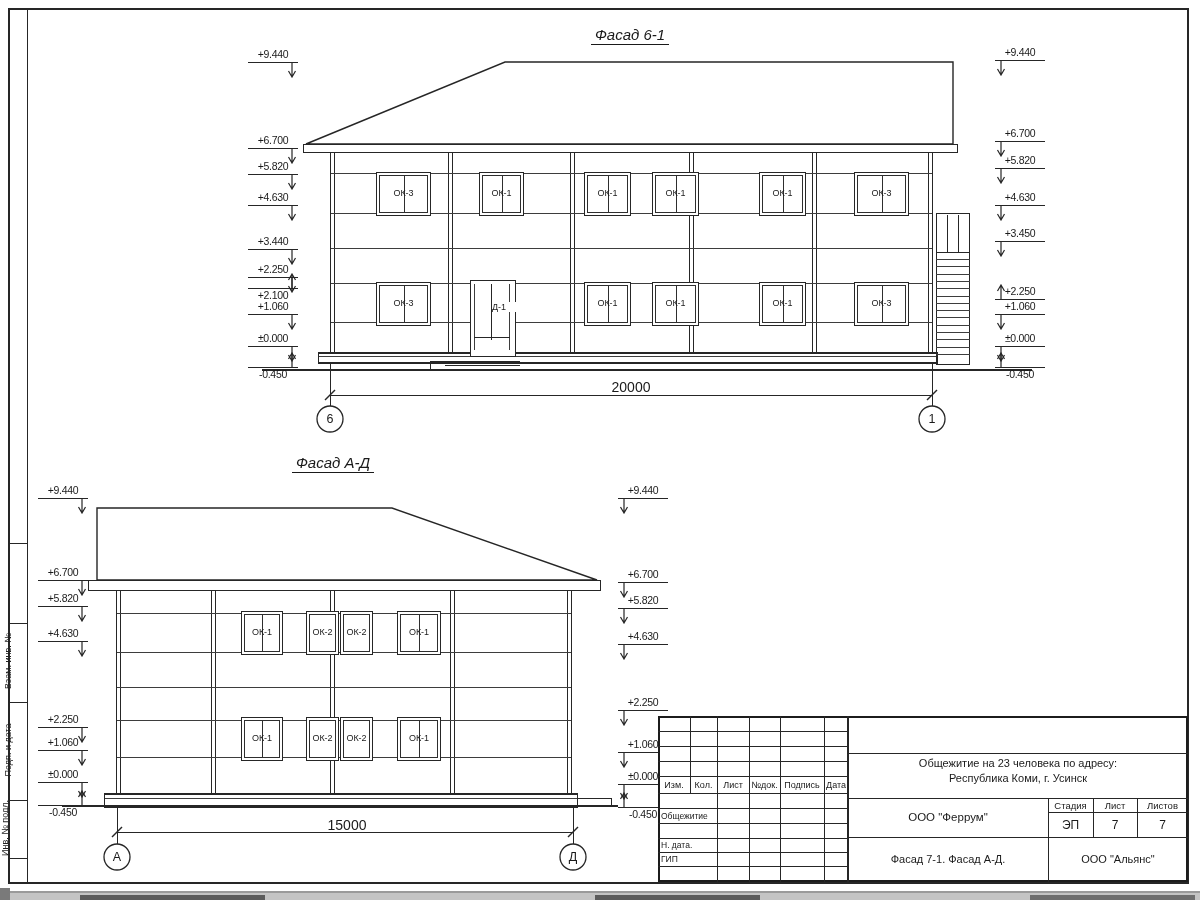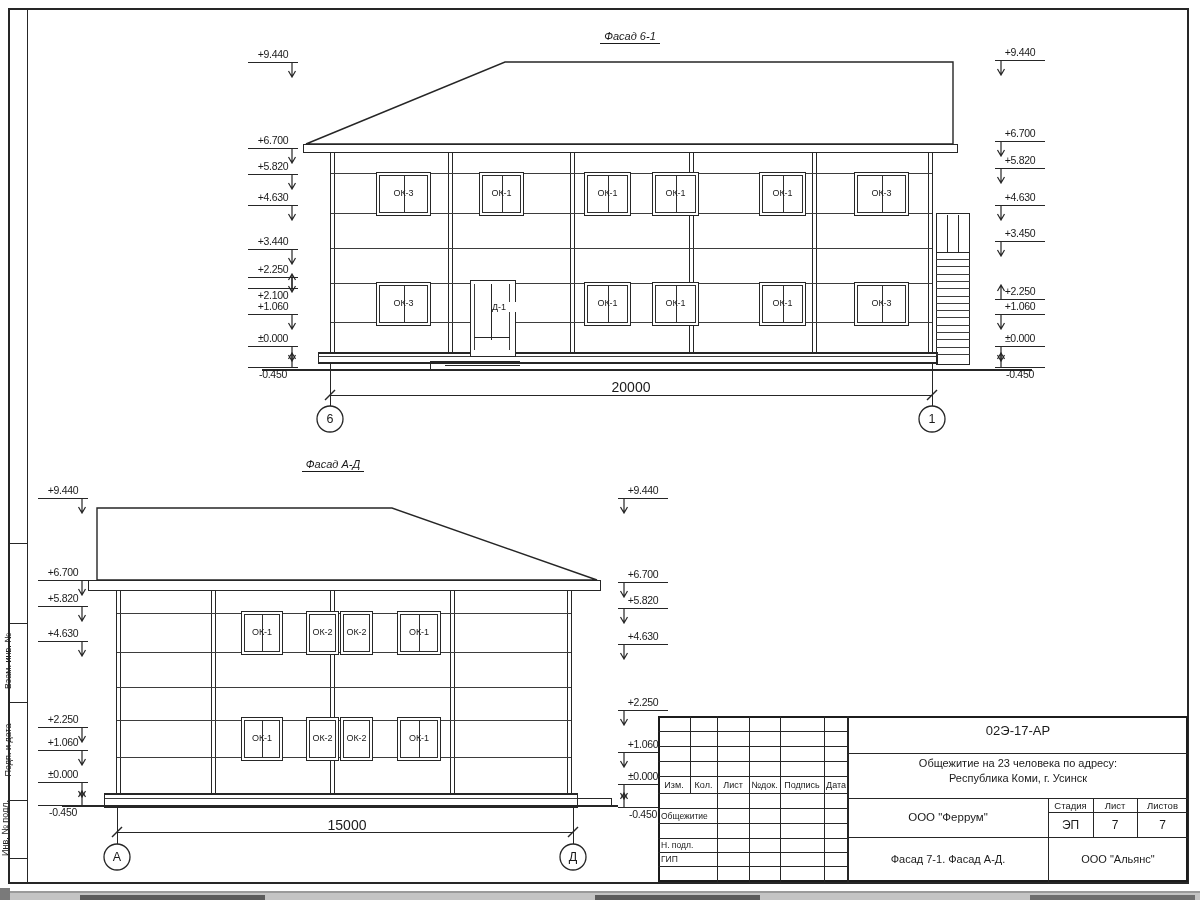--- a/index.html
+++ b/index.html
@@ -1,21 +1,21 @@
 <!DOCTYPE html>
 <html><head>
 <meta charset="utf-8">
 <style>
   html,body{margin:0;padding:0;background:#e8e8e8;}
   .sheet{position:relative;width:1200px;height:900px;background:#ffffff;overflow:hidden;
          font-family:"Liberation Sans","DejaVu Sans",sans-serif;color:#1a1a1a;}
   .ln{position:absolute;background:#262626;}
   .txt{position:absolute;white-space:nowrap;}
   .ctr{text-align:center;}
-  .ftitle{font-style:italic;font-size:11px;border-bottom:1.4px solid #1a1a1a;padding:0 4px 1px 4px;}
+  .ftitle{font-style:italic;font-size:15px;border-bottom:1.4px solid #1a1a1a;padding:0 4px 1px 4px;}
   .dimtxt{font-size:14px;}
   .axis-label{position:absolute;width:26px;height:26px;line-height:26px;text-align:center;font-size:12.5px;}
   .mark-txt{position:absolute;width:50px;text-align:center;font-size:10.5px;letter-spacing:-0.3px;}
   .win{position:absolute;border:1.5px solid #262626;background:#fff;margin-left:9px;}
   .win .inner{position:absolute;left:2px;top:2px;right:2px;bottom:2px;border:1px solid #2e2e2e;}
   .win .mull{position:absolute;left:50%;top:3px;bottom:3px;width:1px;background:#2e2e2e;}
   .win .wlabel{position:absolute;left:0;right:0;top:50%;margin-top:-6px;text-align:center;font-size:9px;}
   .tb-text{position:absolute;overflow:hidden;}
   .rot{position:absolute;transform:rotate(-90deg);font-size:9px;color:#222;text-align:center;}
   svg{position:absolute;left:0;top:0;}
@@ -446,31 +446,30 @@
   <div class="ln" style="left:658px;top:852px;width:190px;height:1px"></div>
   <div class="ln" style="left:658px;top:866px;width:190px;height:1px"></div>
   <div class="ln" style="left:848px;top:753px;width:340px;height:1px"></div>
   <div class="ln" style="left:848px;top:798px;width:340px;height:1px"></div>
   <div class="ln" style="left:848px;top:837px;width:340px;height:1px"></div>
   <div class="ln" style="left:1048px;top:798px;width:1px;height:84px"></div>
   <div class="ln" style="left:1093px;top:798px;width:1px;height:39px"></div>
   <div class="ln" style="left:1137px;top:798px;width:1px;height:39px"></div>
   <div class="ln" style="left:1048px;top:812px;width:140px;height:1px"></div>
 
-  <div class="tb-text ctr" style="left:848px;top:723px;width:340px;font-size:13px">02Э-17-АР</div>
   <div class="tb-text ctr" style="left:848px;top:757px;width:340px;font-size:11px">Общежитие на 23 человека по адресу:</div>
   <div class="tb-text ctr" style="left:848px;top:772px;width:340px;font-size:11px">Республика Коми, г. Усинск</div>
   <div class="tb-text ctr" style="left:658px;top:780px;width:32px;font-size:9px">Изм.</div>
   <div class="tb-text ctr" style="left:690px;top:780px;width:27px;font-size:9px">Кол.</div>
   <div class="tb-text ctr" style="left:717px;top:780px;width:32px;font-size:9px">Лист</div>
   <div class="tb-text ctr" style="left:749px;top:780px;width:31px;font-size:9px">№док.</div>
   <div class="tb-text ctr" style="left:780px;top:780px;width:44px;font-size:9px">Подпись</div>
   <div class="tb-text ctr" style="left:824px;top:780px;width:24px;font-size:9px">Дата</div>
   <div class="tb-text" style="left:661px;top:811px;width:58px;font-size:8.5px">Общежитие</div>
-  <div class="tb-text" style="left:661px;top:840px;width:58px;font-size:8.5px">Н. подл.</div>
+  <div class="tb-text" style="left:661px;top:840px;width:58px;font-size:8.5px">Н. дата.</div>
   <div class="tb-text" style="left:661px;top:854px;width:58px;font-size:8.5px">ГИП</div>
   <div class="tb-text ctr" style="left:848px;top:811px;width:200px;font-size:11.5px">ООО "Феррум"</div>
   <div class="tb-text ctr" style="left:1048px;top:800px;width:45px;font-size:9.5px">Стадия</div>
   <div class="tb-text ctr" style="left:1093px;top:800px;width:44px;font-size:9.5px">Лист</div>
   <div class="tb-text ctr" style="left:1137px;top:800px;width:51px;font-size:9.5px">Листов</div>
   <div class="tb-text ctr" style="left:1048px;top:818px;width:45px;font-size:12px">ЭП</div>
   <div class="tb-text ctr" style="left:1093px;top:818px;width:44px;font-size:12px">7</div>
   <div class="tb-text ctr" style="left:1137px;top:818px;width:51px;font-size:12px">7</div>
   <div class="tb-text ctr" style="left:848px;top:853px;width:200px;font-size:11px">Фасад 7-1. Фасад  А-Д.</div>
   <div class="tb-text ctr" style="left:1048px;top:853px;width:140px;font-size:11px">ООО "Альянс"</div>

